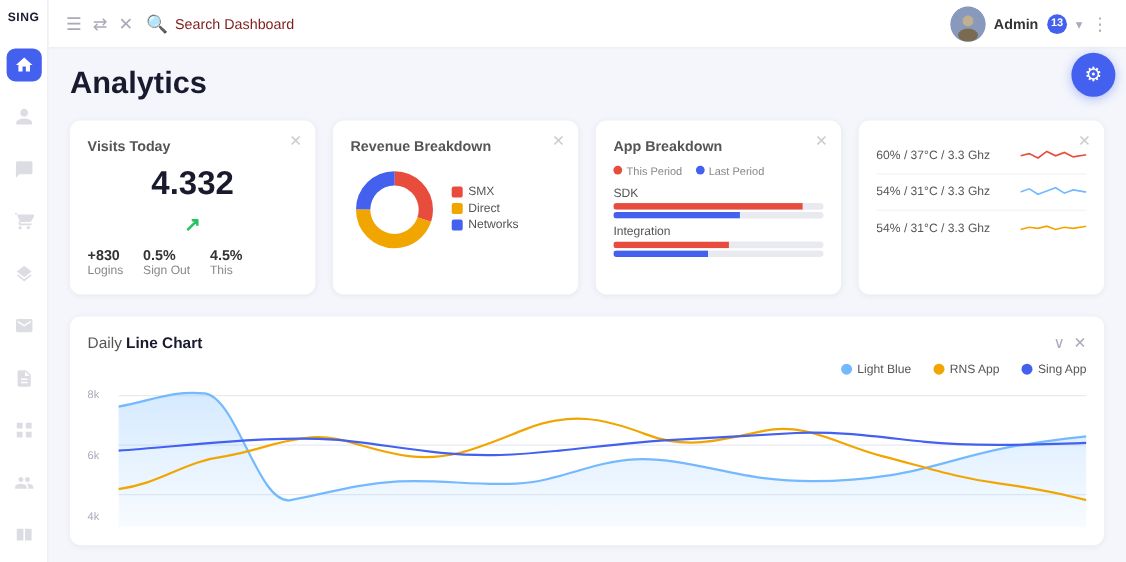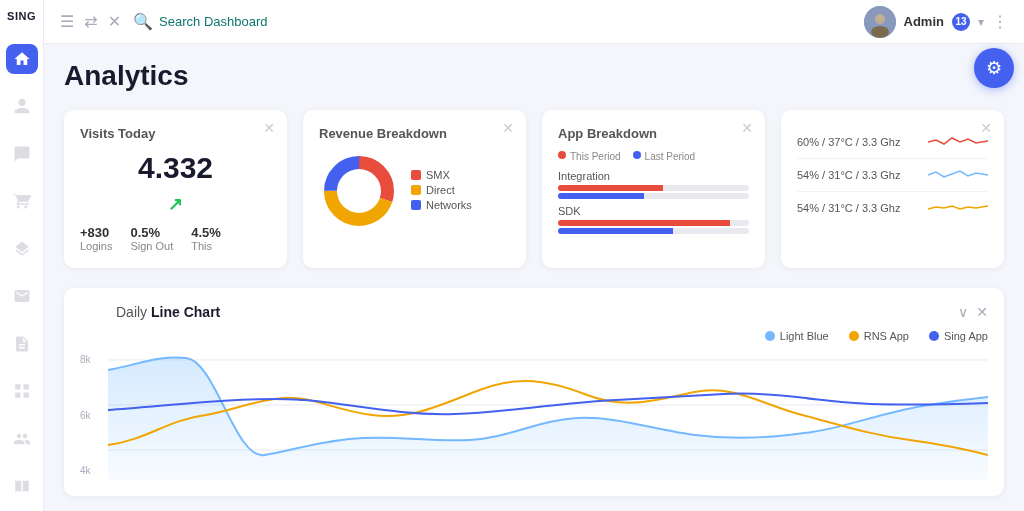--- a/index.html
+++ b/index.html
@@ -70,21 +70,21 @@
     }
     .search-bar {
       flex: 1;
       display: flex;
       align-items: center;
       gap: 6px;
       color: #aab;
     }
     .search-text {
       font-size: 13px;
-      color: #0f766e;
+      color: #7f1d1d;
     }
     .topbar-right {
       display: flex;
       align-items: center;
       gap: 8px;
       margin-left: auto;
     }
     .avatar {
       width: 32px;
       height: 32px;
@@ -239,21 +239,20 @@
       background: #fff;
       border-radius: 10px;
       padding: 16px;
       box-shadow: 0 1px 6px rgba(0,0,0,0.06);
     }
     .chart-header {
       display: flex;
       align-items: flex-start;
       justify-content: space-between;
       margin-bottom: 10px;
-      margin-left: 36px;
     }
     .chart-title {
       font-size: 14px;
       font-weight: 400;
       color: #555;
     }
     .chart-title b { font-weight: 700; color: #1a1a2e; }
     .chart-controls {
       display: flex;
       align-items: center;
@@ -445,35 +444,35 @@
           <div class="perf-legend-item">
             <div class="perf-dot" style="background:#e74c3c"></div>
             <span>This Period</span>
           </div>
           <div class="perf-legend-item">
             <div class="perf-dot" style="background:#4361ee"></div>
             <span>Last Period</span>
           </div>
         </div>
         <div>
+          <div class="perf-bar-label">SDK</div>
+          <div class="perf-bar-track">
+              <div class="perf-bar-fill-red" style="width:90%"></div>
+            </div>
+          <div class="perf-bar-track" style="margin-top:2px">
+              <div class="perf-bar-fill-blue" style="width:60%"></div>
+            </div>
+        </div>
+        <div>
           <div class="perf-bar-label">Integration</div>
           <div class="perf-bar-track">
               <div class="perf-bar-fill-red" style="width:55%"></div>
             </div>
           <div class="perf-bar-track" style="margin-top:2px">
               <div class="perf-bar-fill-blue" style="width:45%"></div>
-            </div>
-        </div>
-        <div>
-          <div class="perf-bar-label">SDK</div>
-          <div class="perf-bar-track">
-              <div class="perf-bar-fill-red" style="width:90%"></div>
-            </div>
-          <div class="perf-bar-track" style="margin-top:2px">
-              <div class="perf-bar-fill-blue" style="width:60%"></div>
             </div>
         </div>
       </div>
 
       <div class="card">
         <span class="card-close">✕</span>
         <div class="server-row">
           <span>60% / 37°C / 3.3 Ghz</span>
           <svg class="sparkline" viewBox="0 0 60 20">
             <polyline points="0,10 8,8 16,12 24,6 32,10 40,7 48,11 60,9" fill="none" stroke="#e74c3c" stroke-width="1.5"></polyline>

